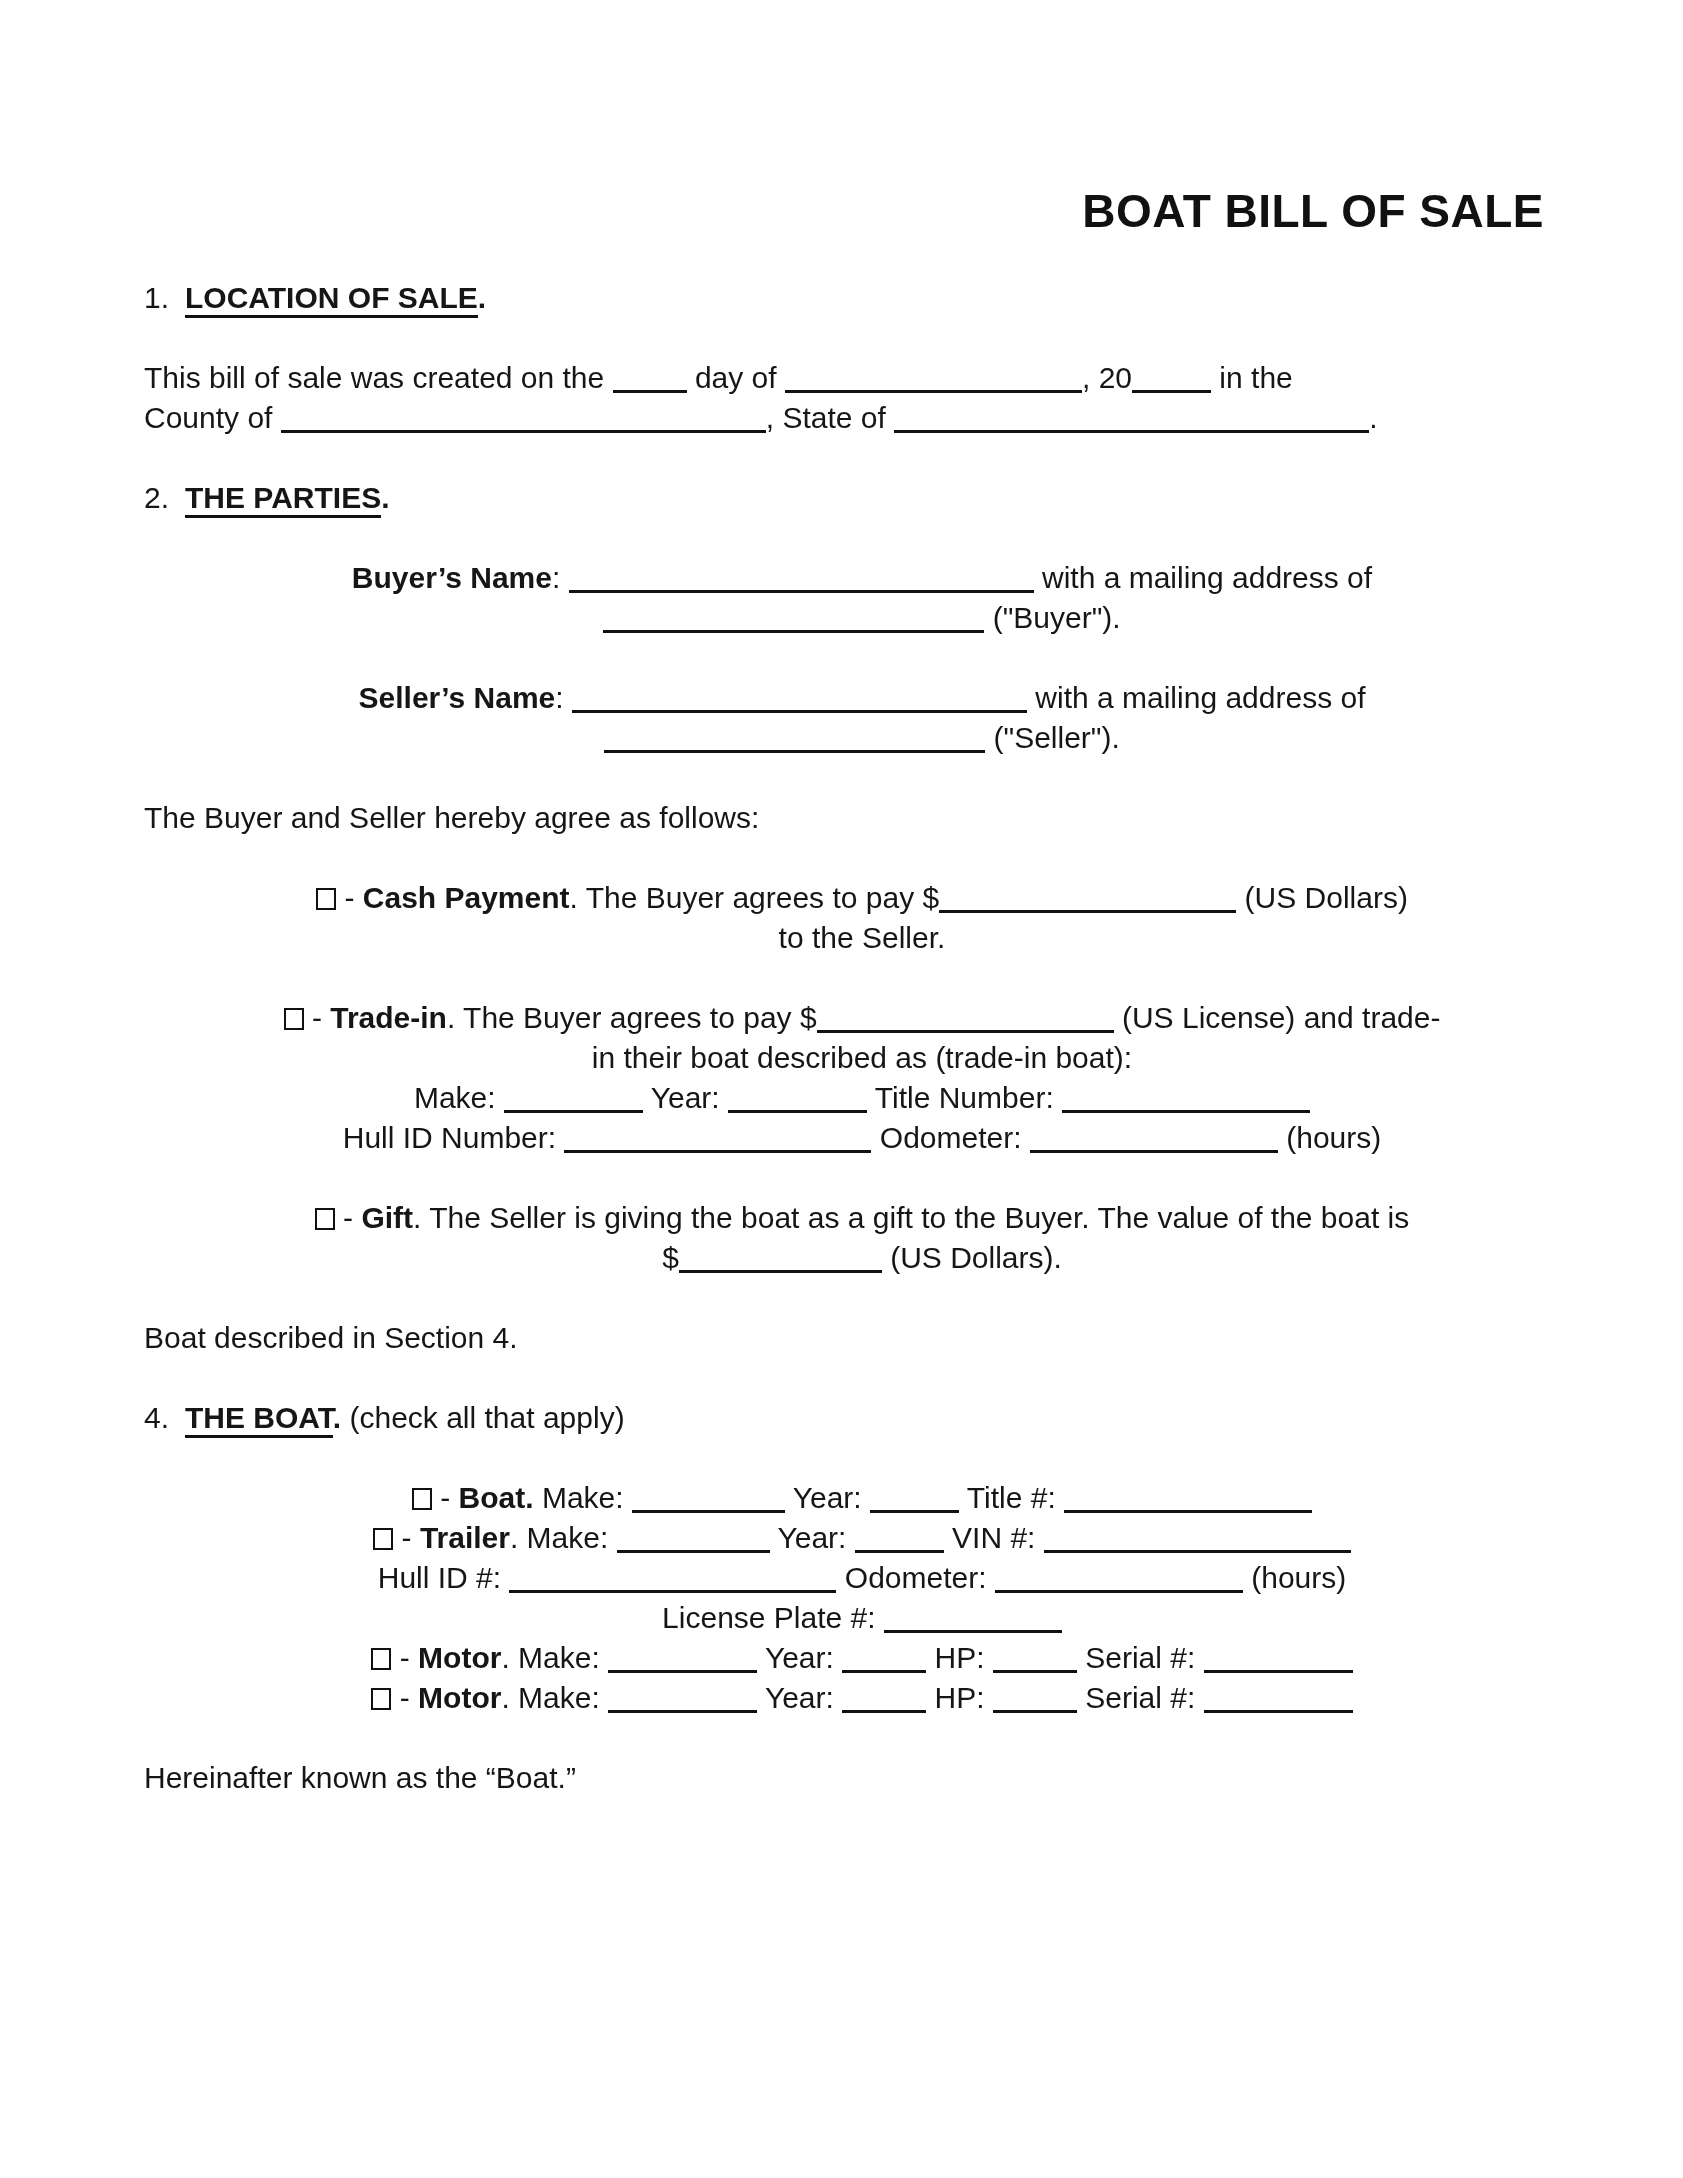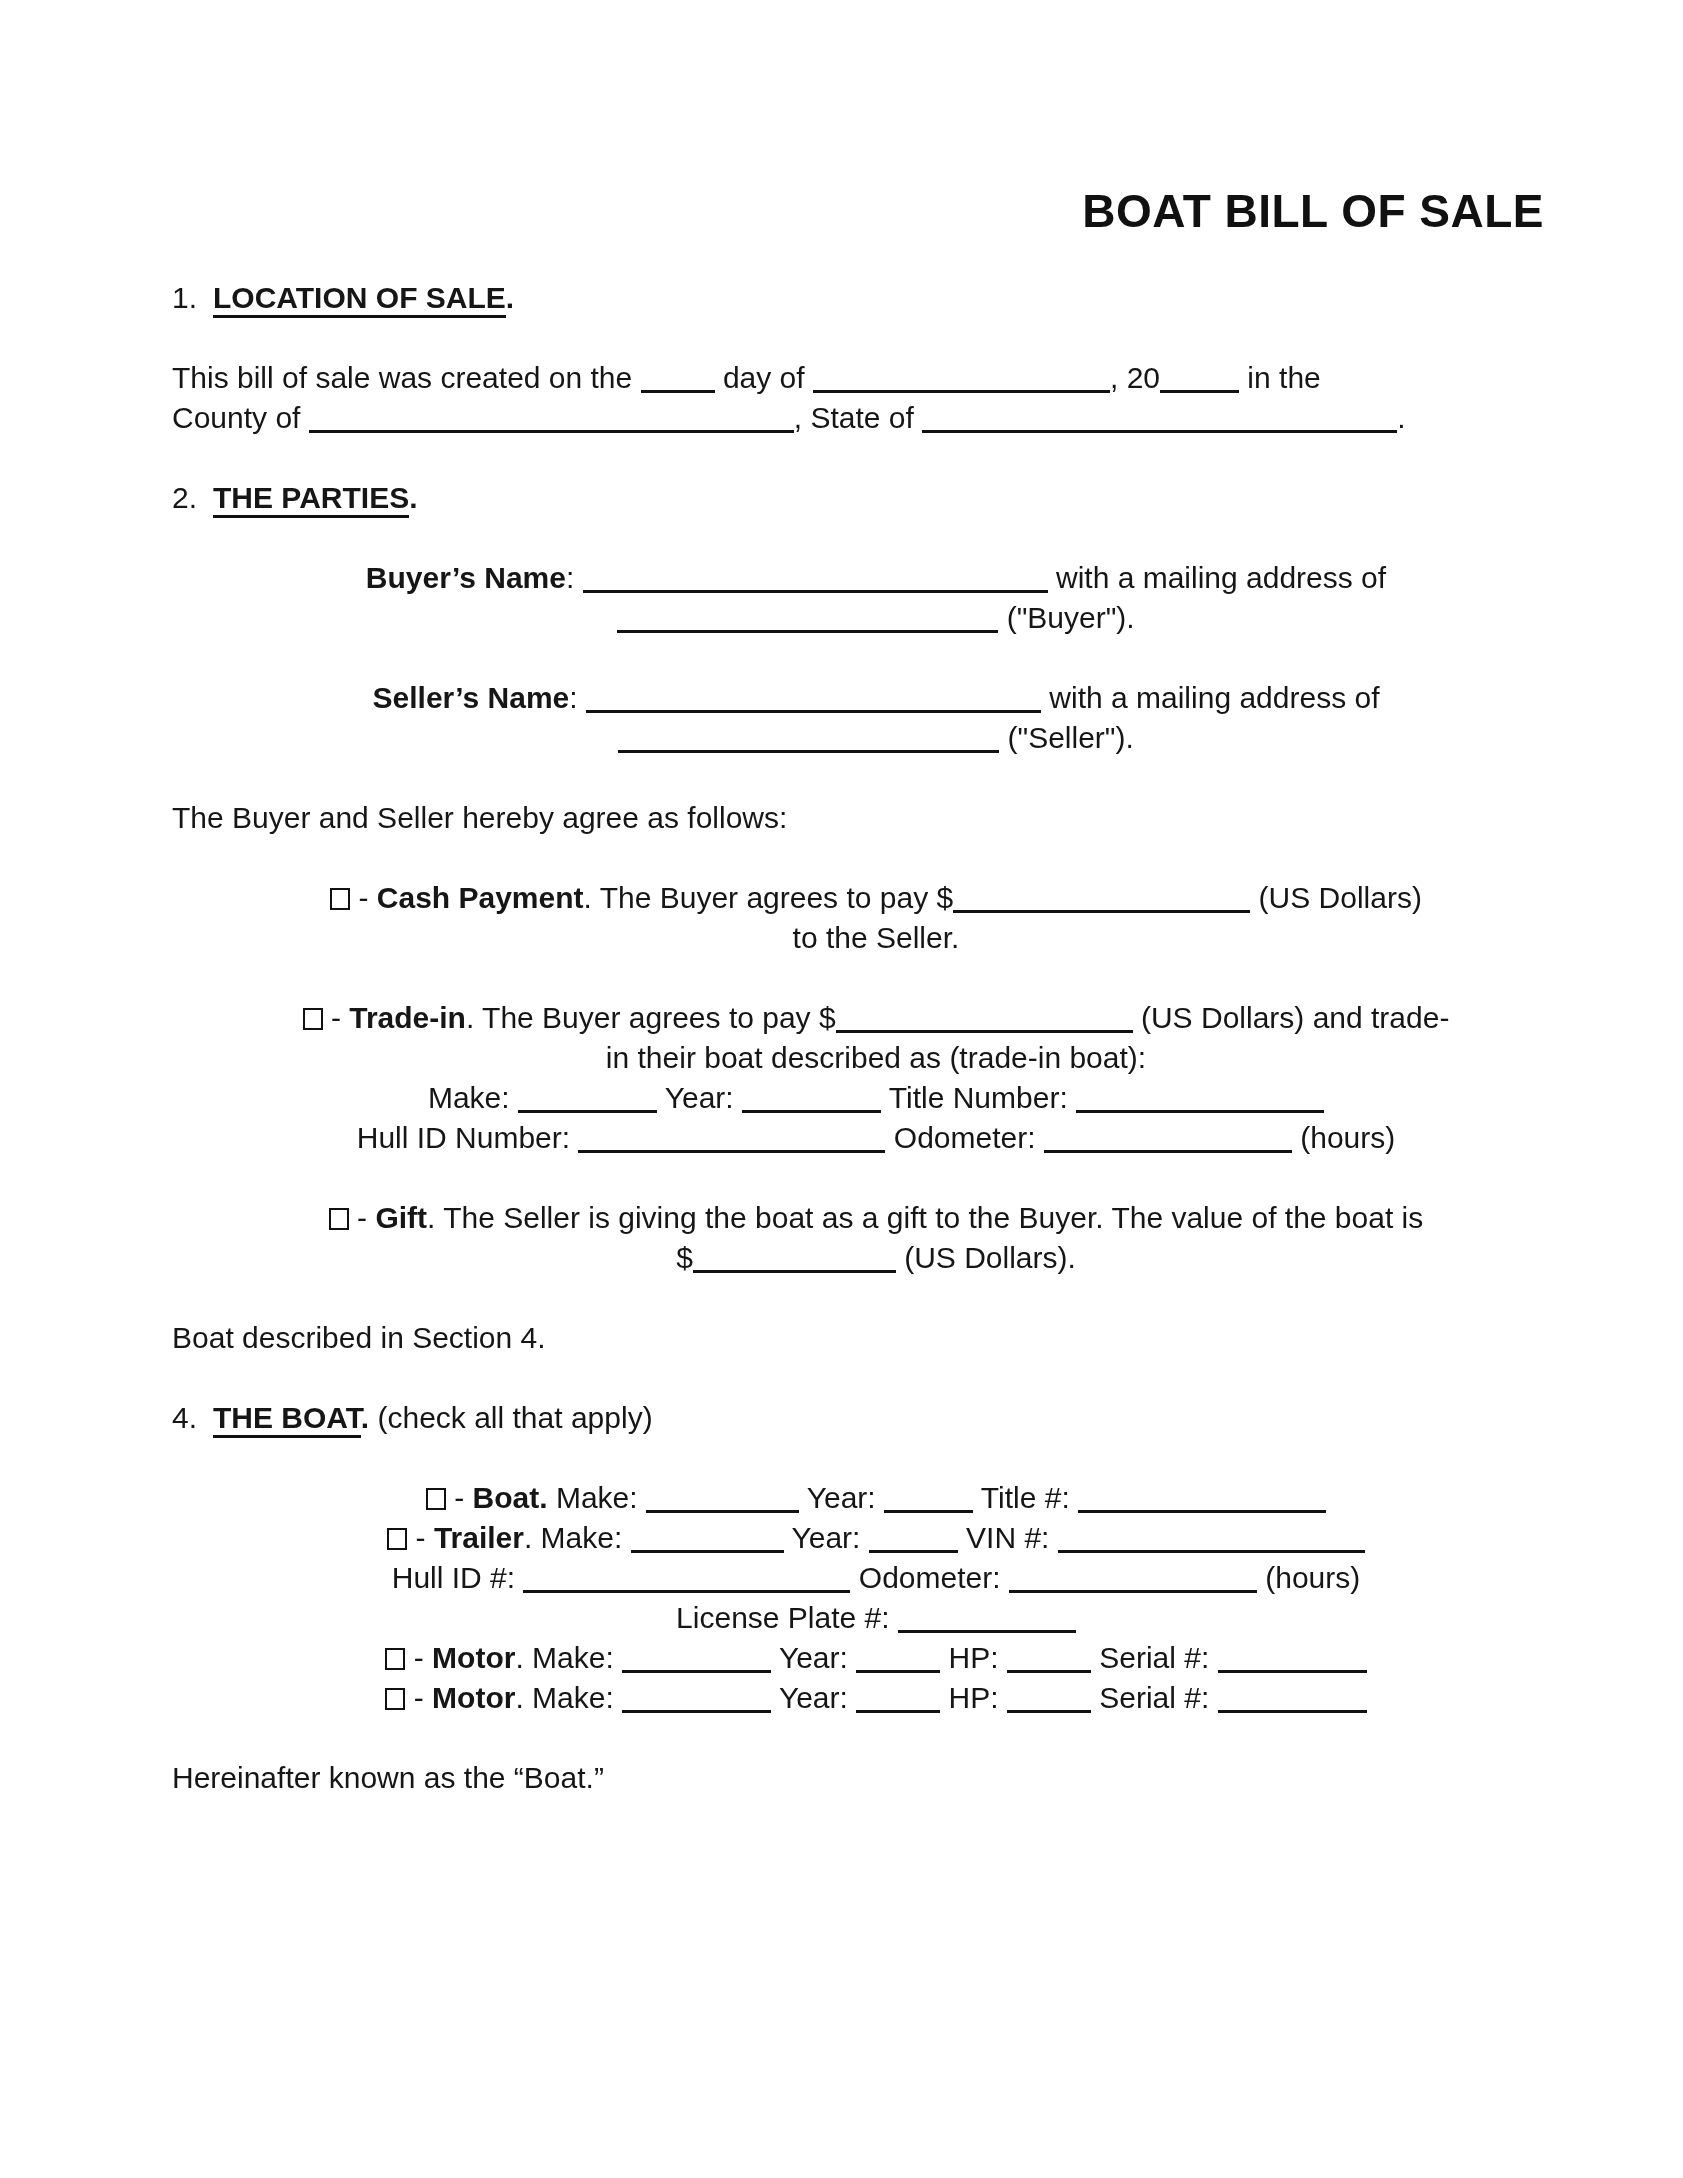--- a/index.html
+++ b/index.html
@@ -13,21 +13,21 @@
     color:#161616;
     font-size:30px;
   }
   .doc-title{
     text-align:right;
     font-weight:bold;
     font-size:46px;
     letter-spacing:0.5px;
     color:#111;
   }
-  .block{margin-top:40px;margin-left:28px;}
+  .block{margin-top:40px;}
   .heading{line-height:40px;white-space:pre;}
   .hnum{padding-right:16px;}
   .hlabel{font-weight:bold;border-bottom:3px solid #111;padding-bottom:1px;}
   .hperiod{font-weight:bold;}
   .hnote{font-weight:normal;}
   .para{}
   .para.indent{padding-left:36px;text-align:center;}
   .line{line-height:40px;white-space:pre;}
   .b{font-weight:bold;}
   .blank{
@@ -65,21 +65,21 @@
       <div class="line"><span class="blank" style="width: 381px;"></span><span class="t"> ("Seller").</span></div>
     </div>
     <div class="para block">
       <div class="line"><span class="t">The Buyer and Seller hereby agree as follows:</span></div>
     </div>
     <div class="para block indent">
       <div class="line"><span class="cb"></span><span class="t"> - </span><span class="b">Cash Payment</span><span class="t">. The Buyer agrees to pay $</span><span class="blank" style="width: 297px;"></span><span class="t"> (US Dollars)</span></div>
       <div class="line"><span class="t">to the Seller.</span></div>
     </div>
     <div class="para block indent">
-      <div class="line"><span class="cb"></span><span class="t"> - </span><span class="b">Trade-in</span><span class="t">. The Buyer agrees to pay $</span><span class="blank" style="width: 297px;"></span><span class="t"> (US Dollars) and trade-</span></div>
+      <div class="line"><span class="cb"></span><span class="t"> - </span><span class="b">Trade-in</span><span class="t">. The Buyer agrees to pay $</span><span class="blank" style="width: 297px;"></span><span class="t"> (US License) and trade-</span></div>
       <div class="line"><span class="t">in their boat described as (trade-in boat):</span></div>
       <div class="line"><span class="t">Make: </span><span class="blank" style="width: 139px;"></span><span class="t"> Year: </span><span class="blank" style="width: 139px;"></span><span class="t"> Title Number: </span><span class="blank" style="width: 248px;"></span></div>
       <div class="line"><span class="t">Hull ID Number: </span><span class="blank" style="width: 307px;"></span><span class="t"> Odometer: </span><span class="blank" style="width: 248px;"></span><span class="t"> (hours)</span></div>
     </div>
     <div class="para block indent">
       <div class="line"><span class="cb"></span><span class="t"> - </span><span class="b">Gift</span><span class="t">. The Seller is giving the boat as a gift to the Buyer. The value of the boat is</span></div>
       <div class="line"><span class="t">$</span><span class="blank" style="width: 203px;"></span><span class="t"> (US Dollars).</span></div>
     </div>
     <div class="para block">
       <div class="line"><span class="t">Boat described in Section 4.</span></div>

